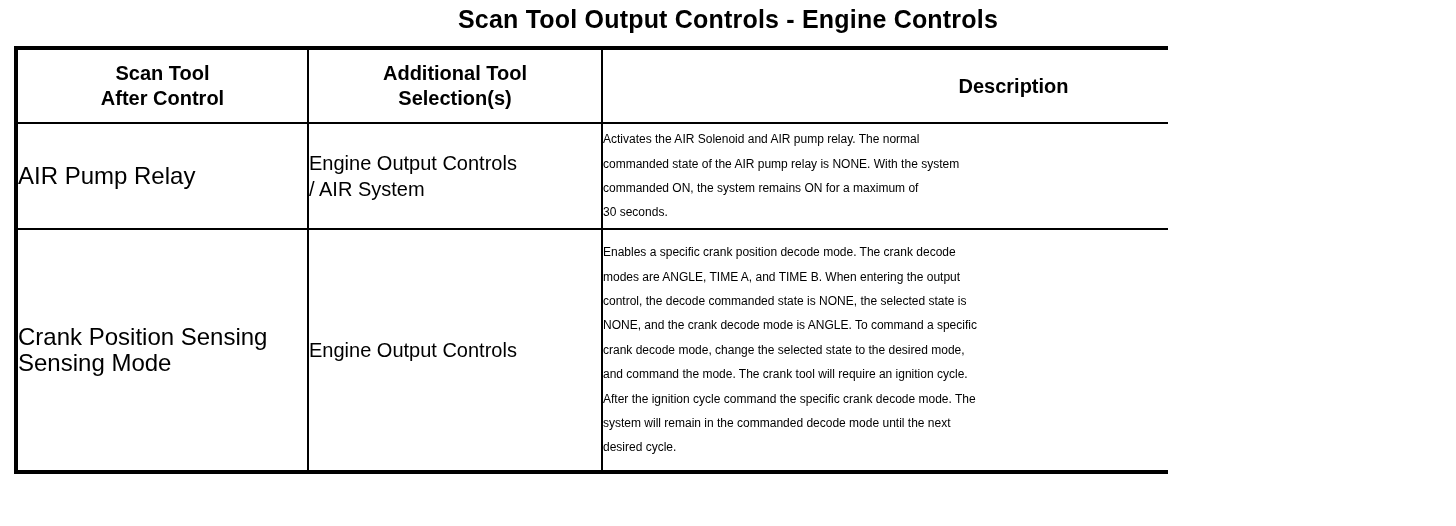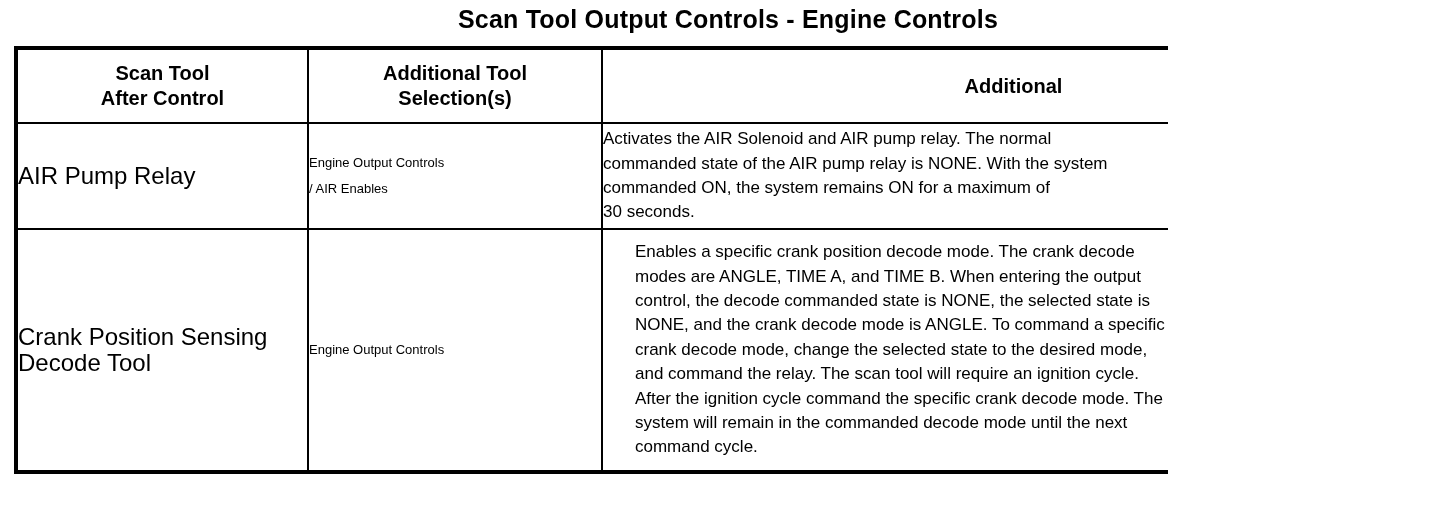--- a/index.html
+++ b/index.html
@@ -67,34 +67,34 @@
   .hdr-line { display: block; }
 
   
   .cell-control {
     font-size: 24px;
     line-height: 26px;
     padding: 6px 6px 6px 18px;
     text-align: left;
   }
   .cell-menu {
-    font-size: 13px;
+    font-size: 20px;
     line-height: 26px;
     padding: 6px 6px 6px 14px;
     text-align: left;
   }
   .cell-desc {
-    font-size: 17px;
+    font-size: 12px;
     line-height: 24.4px;
     padding: 8px 8px 8px 16px;
     text-align: left;
     vertical-align: top;
   }
   .row-air .cell-desc   { height: 104px; }
-  .row-crank .cell-desc { height: 240px; padding-left: 32px; }
+  .row-crank .cell-desc { height: 240px; }
   .cell-line { display: block; white-space: nowrap; }
   .sub-line  { display: block; }
 </style>
 </head>
 <body>
 
 <div class="page">
 
   <div class="doc-title">Scan Tool Output Controls - Engine Controls</div>
 
@@ -108,57 +108,57 @@
       <tr class="hdr-row">
         <th>
           <span class="hdr-line">Scan Tool</span>
           <span class="hdr-line">After Control</span>
         </th>
         <th>
           <span class="hdr-line">Additional Tool</span>
           <span class="hdr-line">Selection(s)</span>
         </th>
         <th>
-          <span class="hdr-line">Additional</span>
+          <span class="hdr-line">Description</span>
         </th>
       </tr>
     </thead>
     <tbody>
 
       <tr class="row-air">
         <td class="cell-control">AIR Pump Relay</td>
         <td class="cell-menu">
           <span class="sub-line">Engine Output Controls</span>
-          <span class="sub-line">/ AIR Enables</span>
+          <span class="sub-line">/ AIR System</span>
         </td>
         <td class="cell-desc">
           <span class="cell-line">Activates the AIR Solenoid and AIR pump relay. The normal</span>
           <span class="cell-line">commanded state of the AIR pump relay is NONE. With the system</span>
           <span class="cell-line">commanded ON, the system remains ON for a maximum of</span>
           <span class="cell-line">30 seconds.</span>
         </td>
       </tr>
 
       <tr class="row-crank">
         <td class="cell-control">
           <span class="sub-line">Crank Position Sensing</span>
-          <span class="sub-line">Decode Tool</span>
+          <span class="sub-line">Sensing Mode</span>
         </td>
         <td class="cell-menu">
           <span class="sub-line">Engine Output Controls</span>
         </td>
         <td class="cell-desc">
           <span class="cell-line">Enables a specific crank position decode mode. The crank decode</span>
           <span class="cell-line">modes are ANGLE, TIME A, and TIME B. When entering the output</span>
           <span class="cell-line">control, the decode commanded state is NONE, the selected state is</span>
           <span class="cell-line">NONE, and the crank decode mode is ANGLE. To command a specific</span>
           <span class="cell-line">crank decode mode, change the selected state to the desired mode,</span>
-          <span class="cell-line">and command the relay. The scan tool will require an ignition cycle.</span>
+          <span class="cell-line">and command the mode. The crank tool will require an ignition cycle.</span>
           <span class="cell-line">After the ignition cycle command the specific crank decode mode. The</span>
           <span class="cell-line">system will remain in the commanded decode mode until the next</span>
-          <span class="cell-line">command cycle.</span>
+          <span class="cell-line">desired cycle.</span>
         </td>
       </tr>
 
     </tbody>
   </table>
 
 </div>
 
 </body></html>

